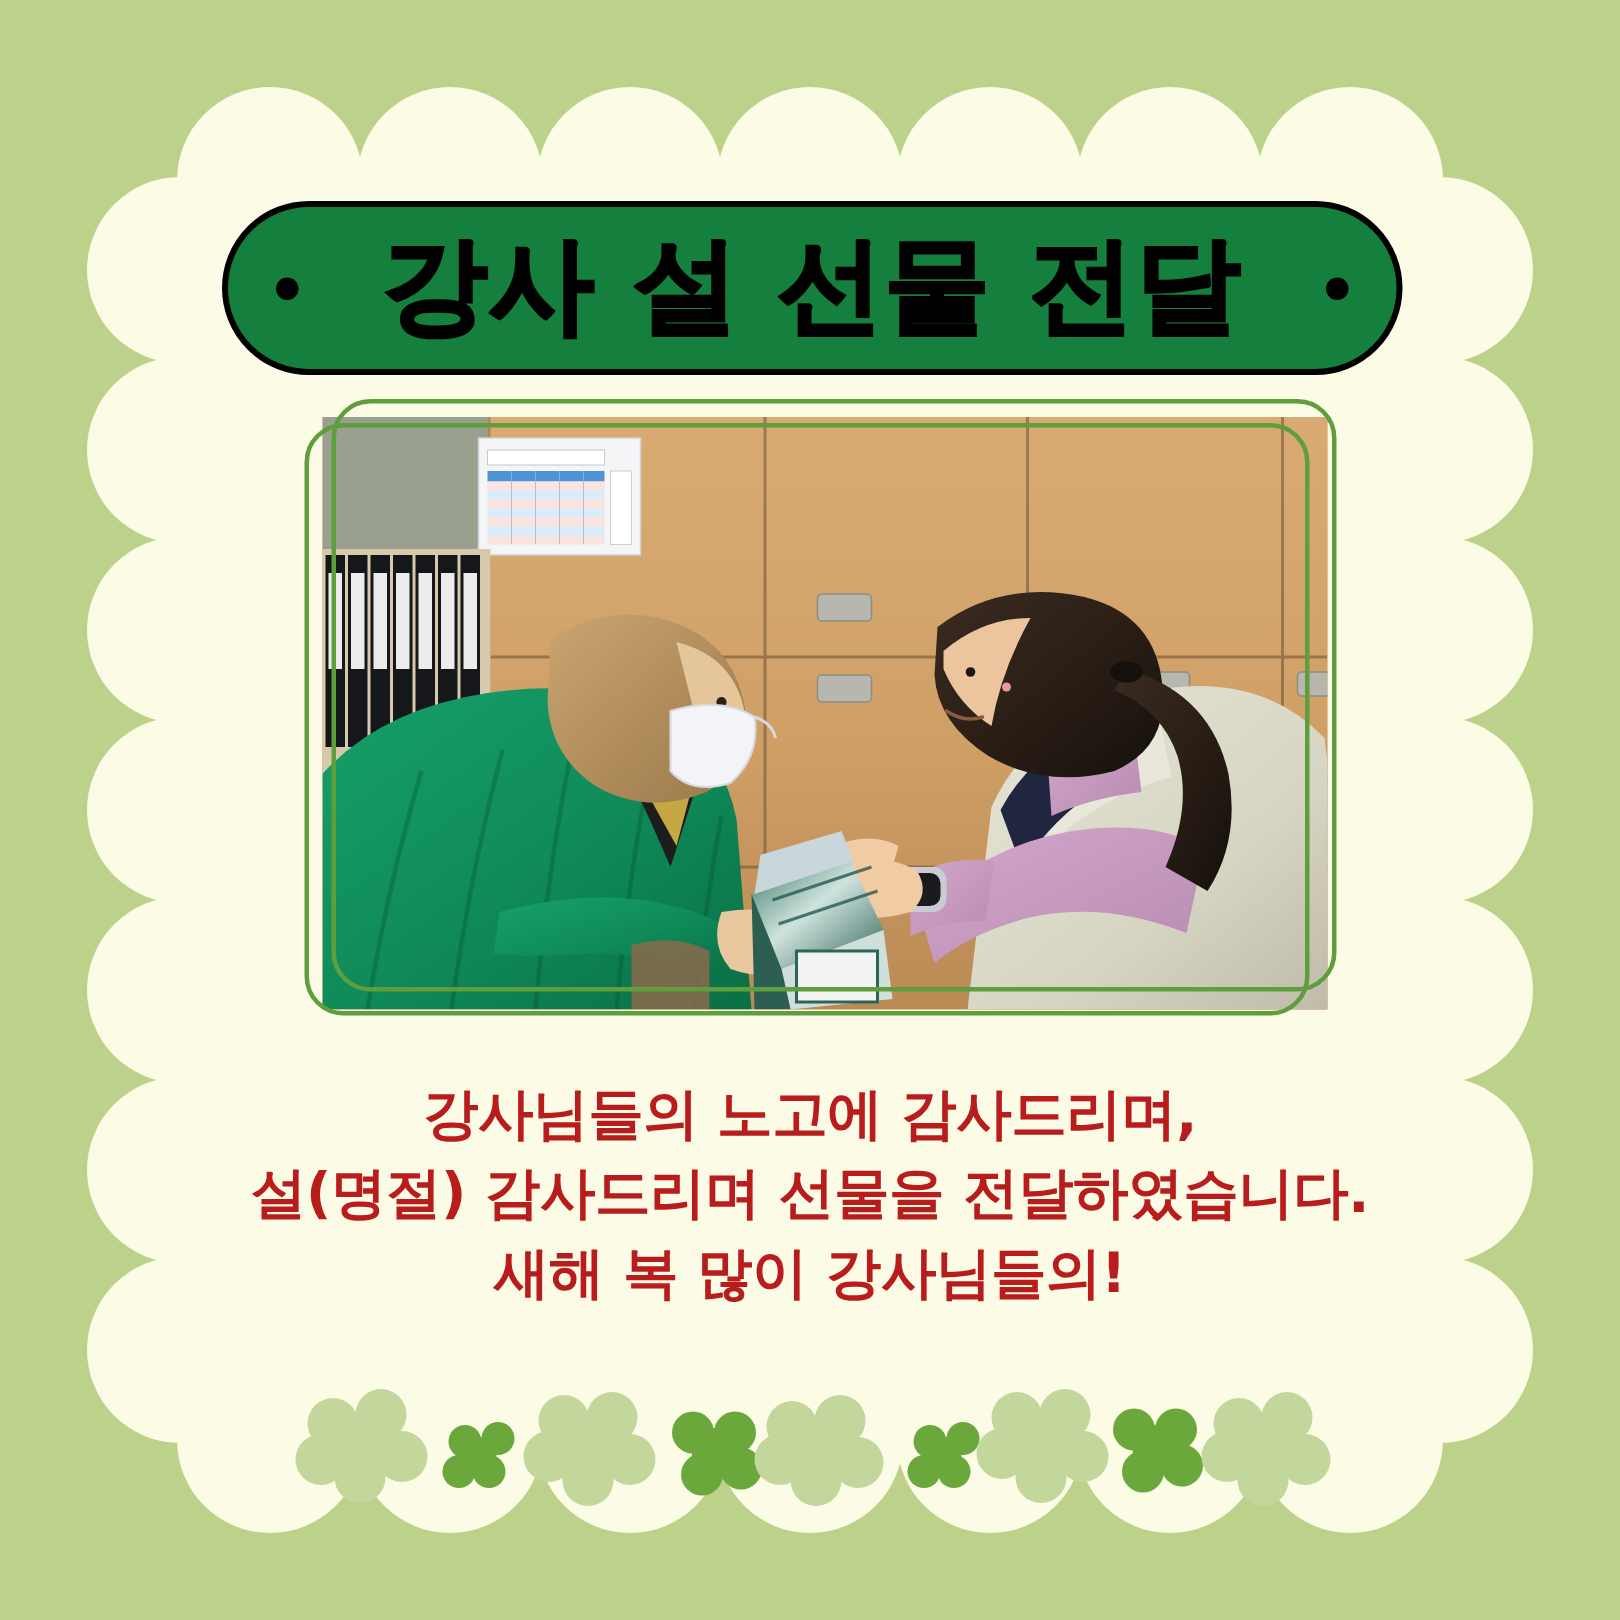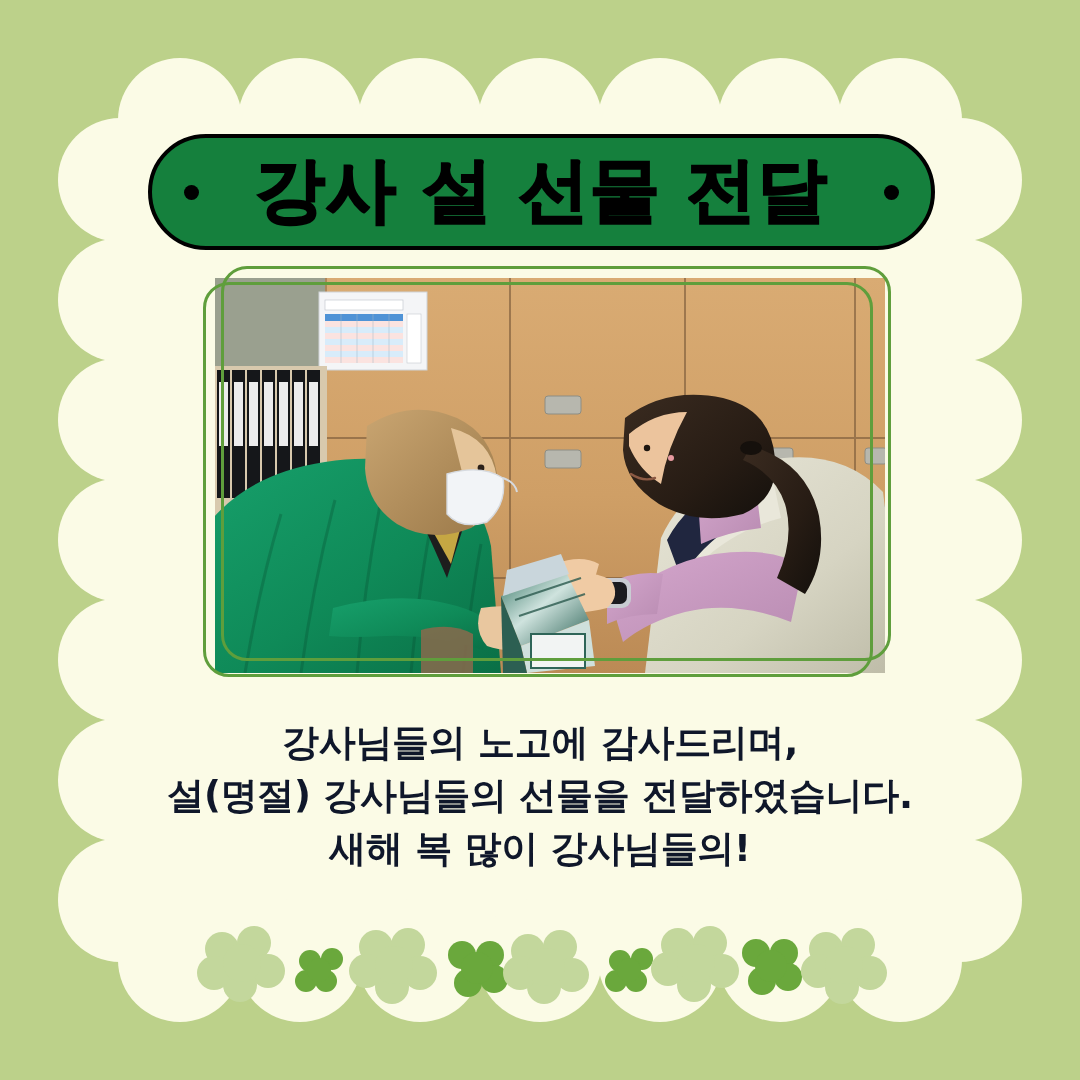--- a/index.html
+++ b/index.html
@@ -116,21 +116,21 @@
     pointer-events: none;
   }
 
   
   .body-copy {
     position: absolute;
     left: 0;
     top: 716px;
     width: 1080px;
     text-align: center;
-    color: #0f172a;
+    color: #b91c1c;
     font-family: "DejaVu Sans", "Liberation Sans", sans-serif;
     font-size: 37px;
     font-weight: 600;
     line-height: 53px;
     letter-spacing: -0.3px;
   }
   .body-copy .line { display: block; white-space: nowrap; }
 
   
   .flower-row {
@@ -394,21 +394,21 @@
             <path d="M206 352 Q 236 344 258 356 L 258 395 L 206 395 Z" fill="#8a6a4c" opacity=".85"></path>
           </g>
         </svg>
       </div>
       <div class="frame-outer"></div>
       <div class="frame-inner"></div>
     </div>
 
     <div class="body-copy">
       <span class="line">강사님들의 노고에 감사드리며,</span>
-      <span class="line">설(명절) 강사님들의 선물을 전달하였습니다.</span>
+      <span class="line">설(명절) 감사드리며 선물을 전달하였습니다.</span>
       <span class="line">새해 복 많이 강사님들의!</span>
     </div>
 
     <div class="flower-row">
       <svg viewBox="0 0 1080 80" xmlns="http://www.w3.org/2000/svg" aria-hidden="true">
         <g fill="#c3d79c">
           <circle cx="222" cy="24" r="17"></circle>
             <circle cx="254" cy="18" r="17"></circle>
           <circle cx="268" cy="46" r="17"></circle>
             <circle cx="240" cy="60" r="17"></circle>

